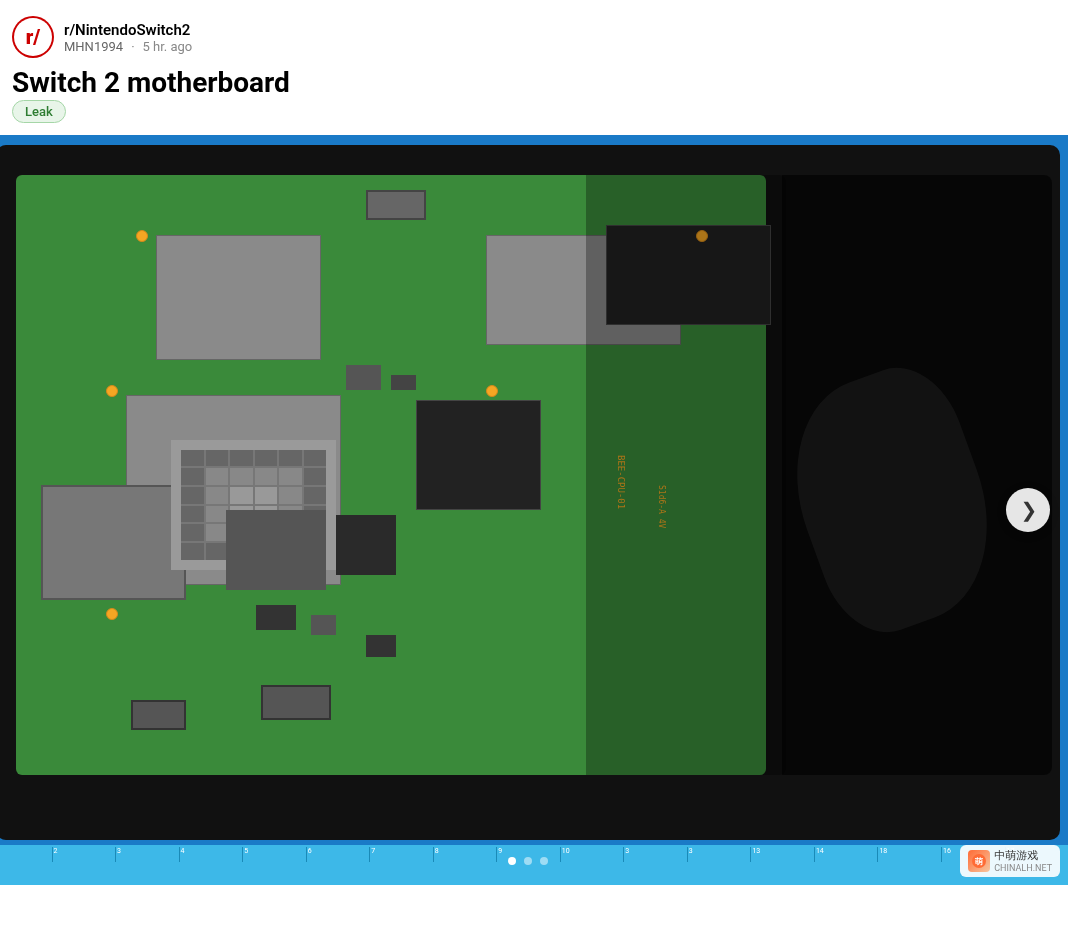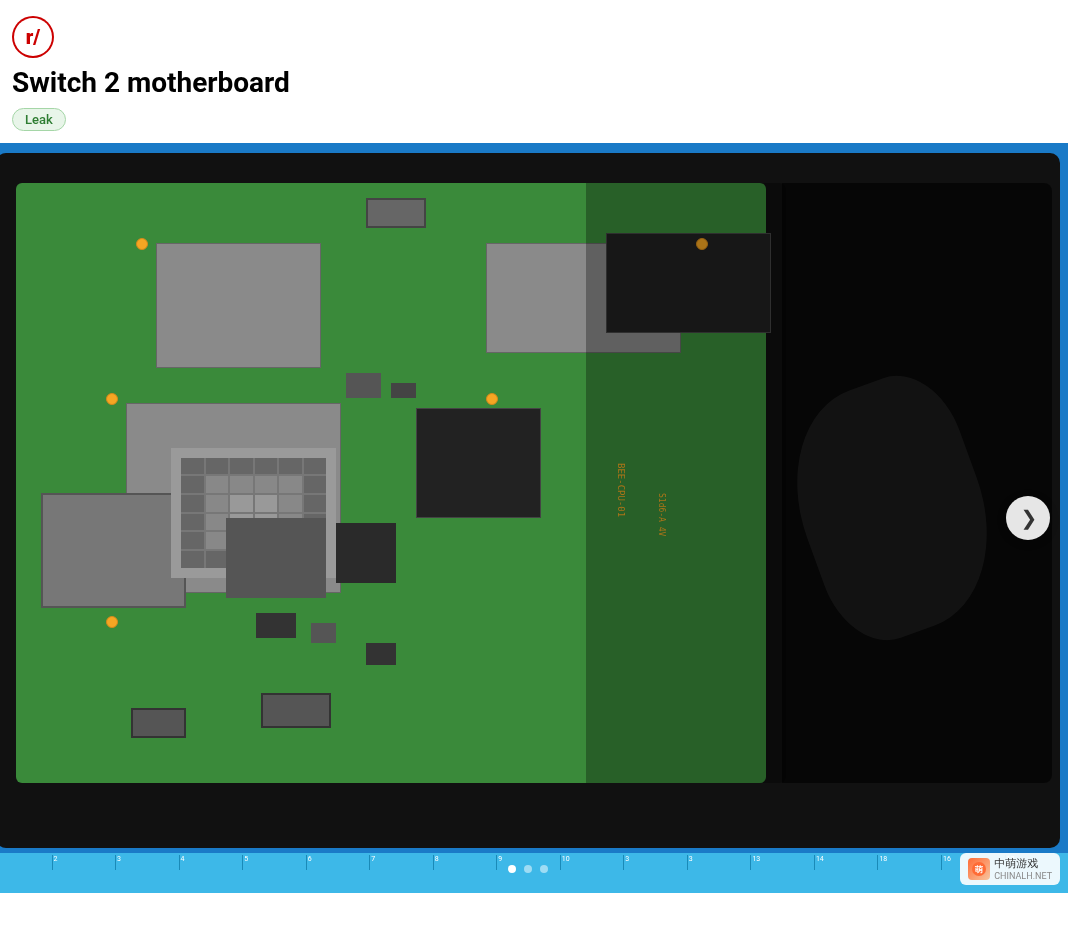--- a/index.html
+++ b/index.html
@@ -60,21 +60,21 @@
       color: #666;
     }
     .post-time {
       font-size: 13px;
       color: #888;
     }
     .post-title {
       font-size: 28px;
       font-weight: 700;
       color: #000;
-      margin-bottom: 8px;
+      margin-bottom: 0;
       line-height: 1.2;
     }
     .flair-tag {
       display: inline-block;
       background: #e8f5e9;
       color: #2e7d32;
       border: 1px solid #a5d6a7;
       border-radius: 12px;
       padding: 3px 12px;
       font-size: 13px;
@@ -266,20 +266,28 @@
   </style>
 </head>
 <body>
 
 <div class="post-container">
   
   <div class="post-header">
     <div class="avatar">
       <div class="avatar-inner">
         <span class="avatar-logo">r/</span>
+      </div>
+    </div>
+    <div class="post-meta">
+      <span class="post-subreddit">r/NintendoSwitch2</span>
+      <div style="display:flex;gap:8px;align-items:center;">
+        <span class="post-user">MHN1994</span>
+        <span class="post-time">·</span>
+        <span class="post-time">5 hr. ago</span>
       </div>
     </div>
   </div>
 
   
   <h1 class="post-title">Switch 2 motherboard</h1>
 
   
   <span class="flair-tag">Leak</span>
 </div>

